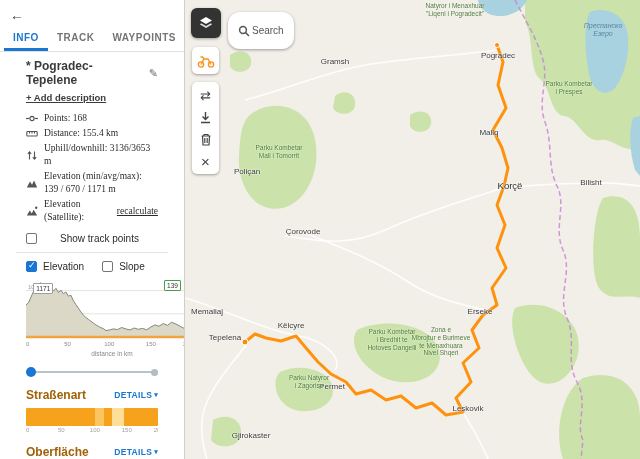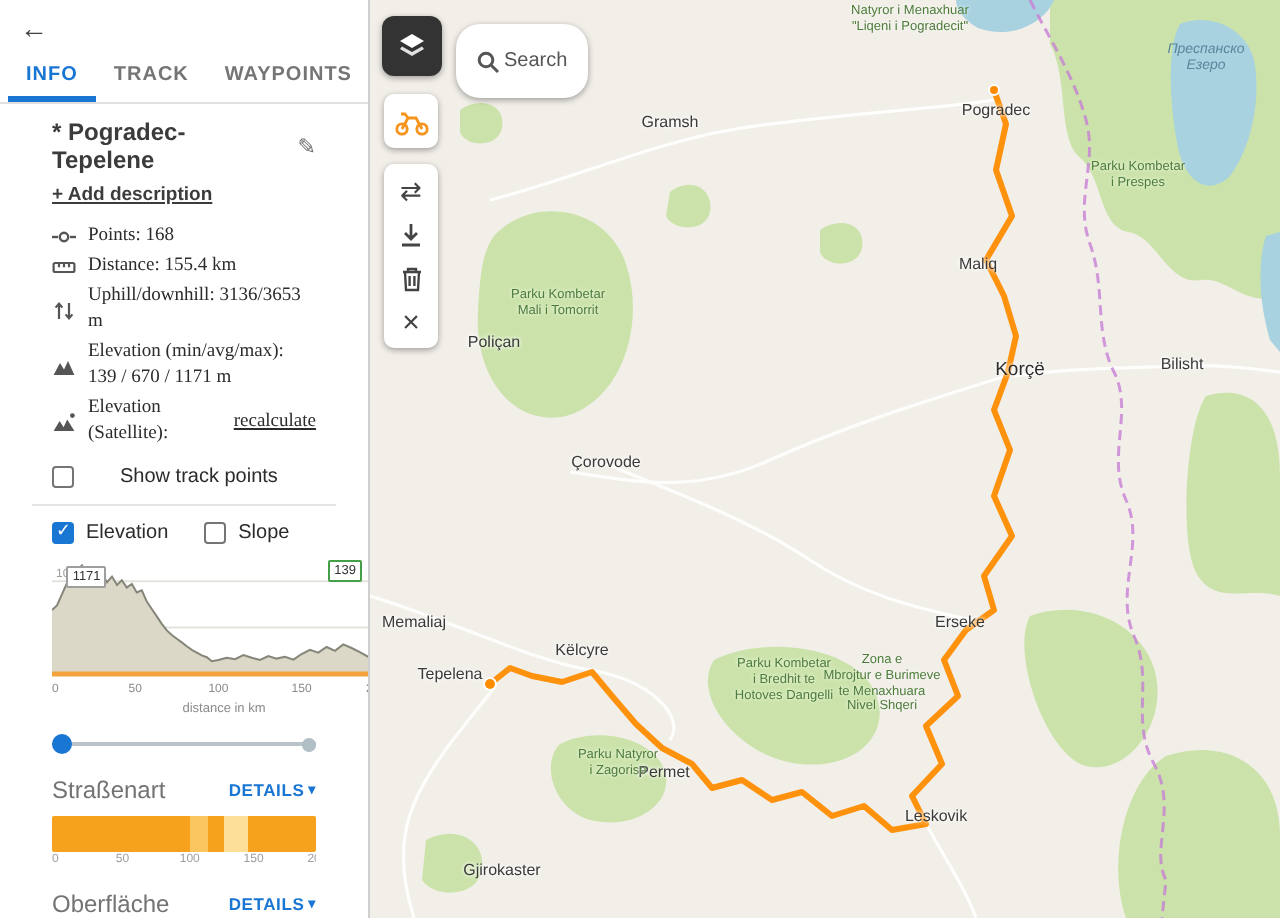--- a/index.html
+++ b/index.html
@@ -33,21 +33,21 @@
   .chart-wrap svg{display:block;}
   .marker-box{position:absolute;background:#fff;border:1px solid #9e9e9e;font-size:6.5px;padding:0 2px;line-height:9px;color:#333;border-radius:1px;}
   .marker-line{position:absolute;width:1px;background:#43a047;top:0;}
 
   .slider{position:relative;height:13px;margin:6px 0 0;}
   .slider .track{position:absolute;left:0;right:0;top:6px;height:2px;background:#b9c3c9;}
   .slider .knob{position:absolute;width:10px;height:10px;border-radius:50%;background:#1976d2;top:2px;left:0;cursor:pointer;}
   .slider .knob.end{width:7px;height:7px;background:#b0bec5;top:3.5px;left:auto;right:0;}
 
   .section-head{display:flex;justify-content:space-between;align-items:center;margin-top:10px;}
-  .section-title{font-size:12px;font-weight:normal;color:#737373;}
+  .section-title{font-size:12px;font-weight:bold;color:#a16207;}
   .details{color:#1976d2;font-size:8.5px;font-weight:bold;letter-spacing:.3px;display:flex;align-items:center;gap:2px;cursor:pointer;}
   .details .chev{font-size:7px;}
   .bar-track{display:flex;height:18px;width:100%;margin-top:6px;overflow:hidden;border-radius:1px;}
   .bar-track div{height:100%;}
   .bar-ticks{position:relative;height:9px;font-size:6px;color:#9e9e9e;overflow:hidden;}
   .bar-ticks span{position:absolute;top:1px;}
 
   
   .map{flex:1;position:relative;background:#f2efe9;overflow:hidden;}
   .map svg.base{position:absolute;left:0;top:0;width:100%;height:100%;}

